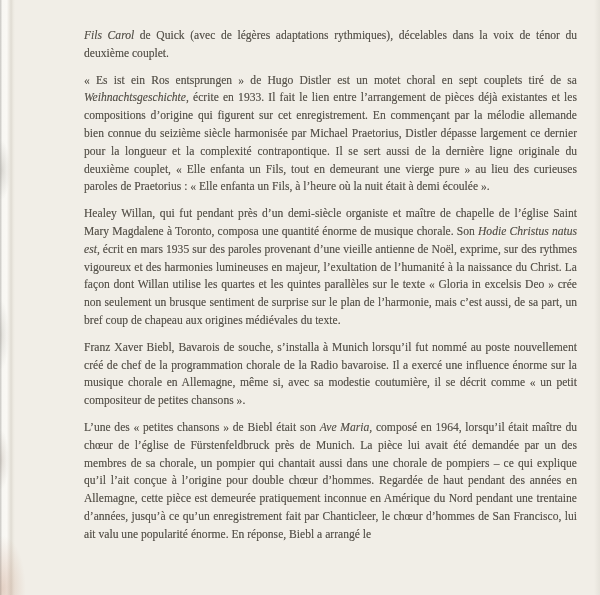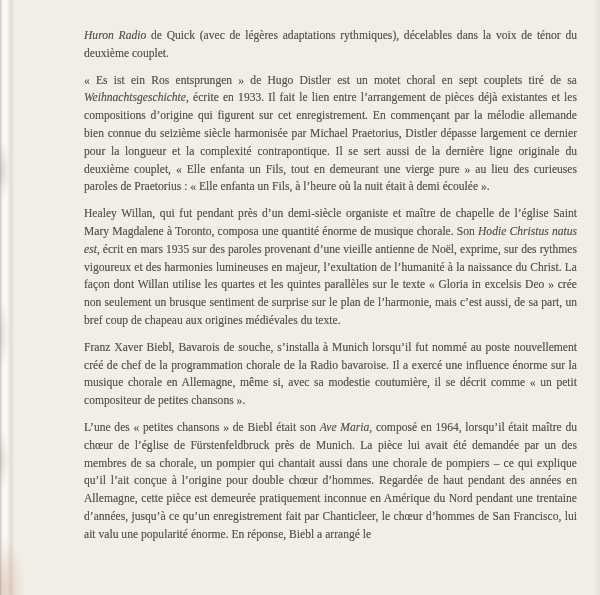--- a/index.html
+++ b/index.html
@@ -85,19 +85,19 @@
 <body>
 
 <div class="page">
   <div class="scan-edge-left"></div>
   <div class="scan-smudge-1"></div>
   <div class="scan-smudge-2"></div>
   <div class="scan-smudge-3"></div>
   <div class="scan-corner-shadow"></div>
   <div class="scan-edge-right"></div>
   <div class="text-block">
-      <p><span class="italic">Huron Radio</span><span> de Quick (avec de légères adaptations rythmiques), décelables dans la voix de ténor du deuxième couplet.</span></p>
+      <p><span class="italic">Fils Carol</span><span> de Quick (avec de légères adaptations rythmiques), décelables dans la voix de ténor du deuxième couplet.</span></p>
       <p><span>« Es ist ein Ros entsprungen » de Hugo Distler est un motet choral en sept couplets tiré de sa </span><span class="italic">Weihnachtsgeschichte</span><span>, écrite en 1933. Il fait le lien entre l’arrangement de pièces déjà existantes et les compositions d’origine qui figurent sur cet enregistrement. En commençant par la mélodie allemande bien connue du seizième siècle harmonisée par Michael Praetorius, Distler dépasse largement ce dernier pour la longueur et la complexité contrapontique. Il se sert aussi de la dernière ligne originale du deuxième couplet, « Elle enfanta un Fils, tout en demeurant une vierge pure » au lieu des curieuses paroles de Praetorius : « Elle enfanta un Fils, à l’heure où la nuit était à demi écoulée ».</span></p>
       <p><span>Healey Willan, qui fut pendant près d’un demi-siècle organiste et maître de chapelle de l’église Saint Mary Magdalene à Toronto, composa une quantité énorme de musique chorale. Son </span><span class="italic">Hodie Christus natus est</span><span>, écrit en mars 1935 sur des paroles provenant d’une vieille antienne de Noël, exprime, sur des rythmes vigoureux et des harmonies lumineuses en majeur, l’exultation de l’humanité à la naissance du Christ. La façon dont Willan utilise les quartes et les quintes parallèles sur le texte « Gloria in excelsis Deo » crée non seulement un brusque sentiment de surprise sur le plan de l’harmonie, mais c’est aussi, de sa part, un bref coup de chapeau aux origines médiévales du texte.</span></p>
       <p><span>Franz Xaver Biebl, Bavarois de souche, s’installa à Munich lorsqu’il fut nommé au poste nouvellement créé de chef de la programmation chorale de la Radio bavaroise. Il a exercé une influence énorme sur la musique chorale en Allemagne, même si, avec sa modestie coutumière, il se décrit comme « un petit compositeur de petites chansons ».</span></p>
       <p><span>L’une des « petites chansons » de Biebl était son </span><span class="italic">Ave Maria</span><span>, composé en 1964, lorsqu’il était maître du chœur de l’église de Fürstenfeldbruck près de Munich. La pièce lui avait été demandée par un des membres de sa chorale, un pompier qui chantait aussi dans une chorale de pompiers – ce qui explique qu’il l’ait conçue à l’origine pour double chœur d’hommes. Regardée de haut pendant des années en Allemagne, cette pièce est demeurée pratiquement inconnue en Amérique du Nord pendant une trentaine d’années, jusqu’à ce qu’un enregistrement fait par Chanticleer, le chœur d’hommes de San Francisco, lui ait valu une popularité énorme. En réponse, Biebl a arrangé le</span></p>
     </div>
 </div>
 
 </body></html>

